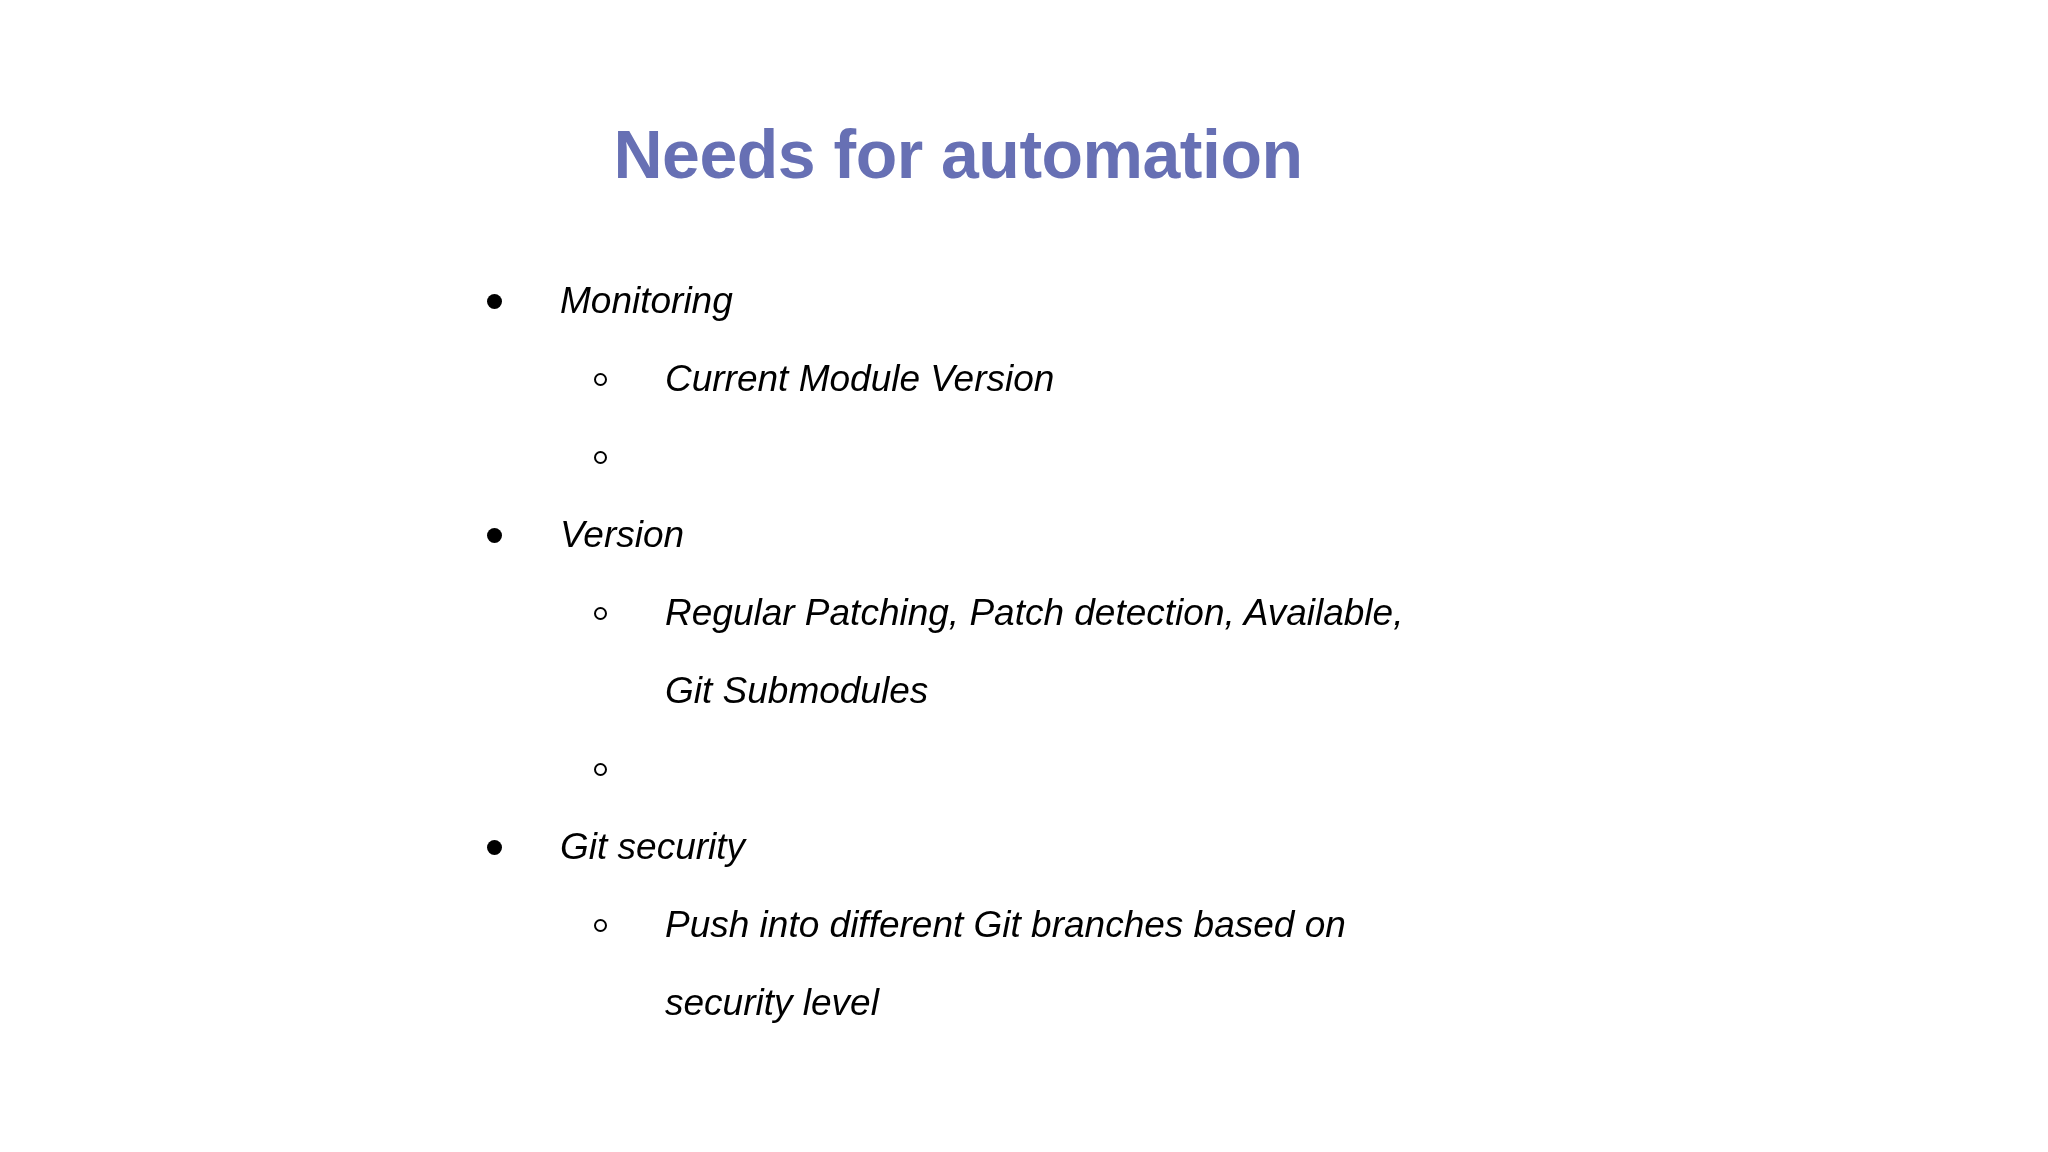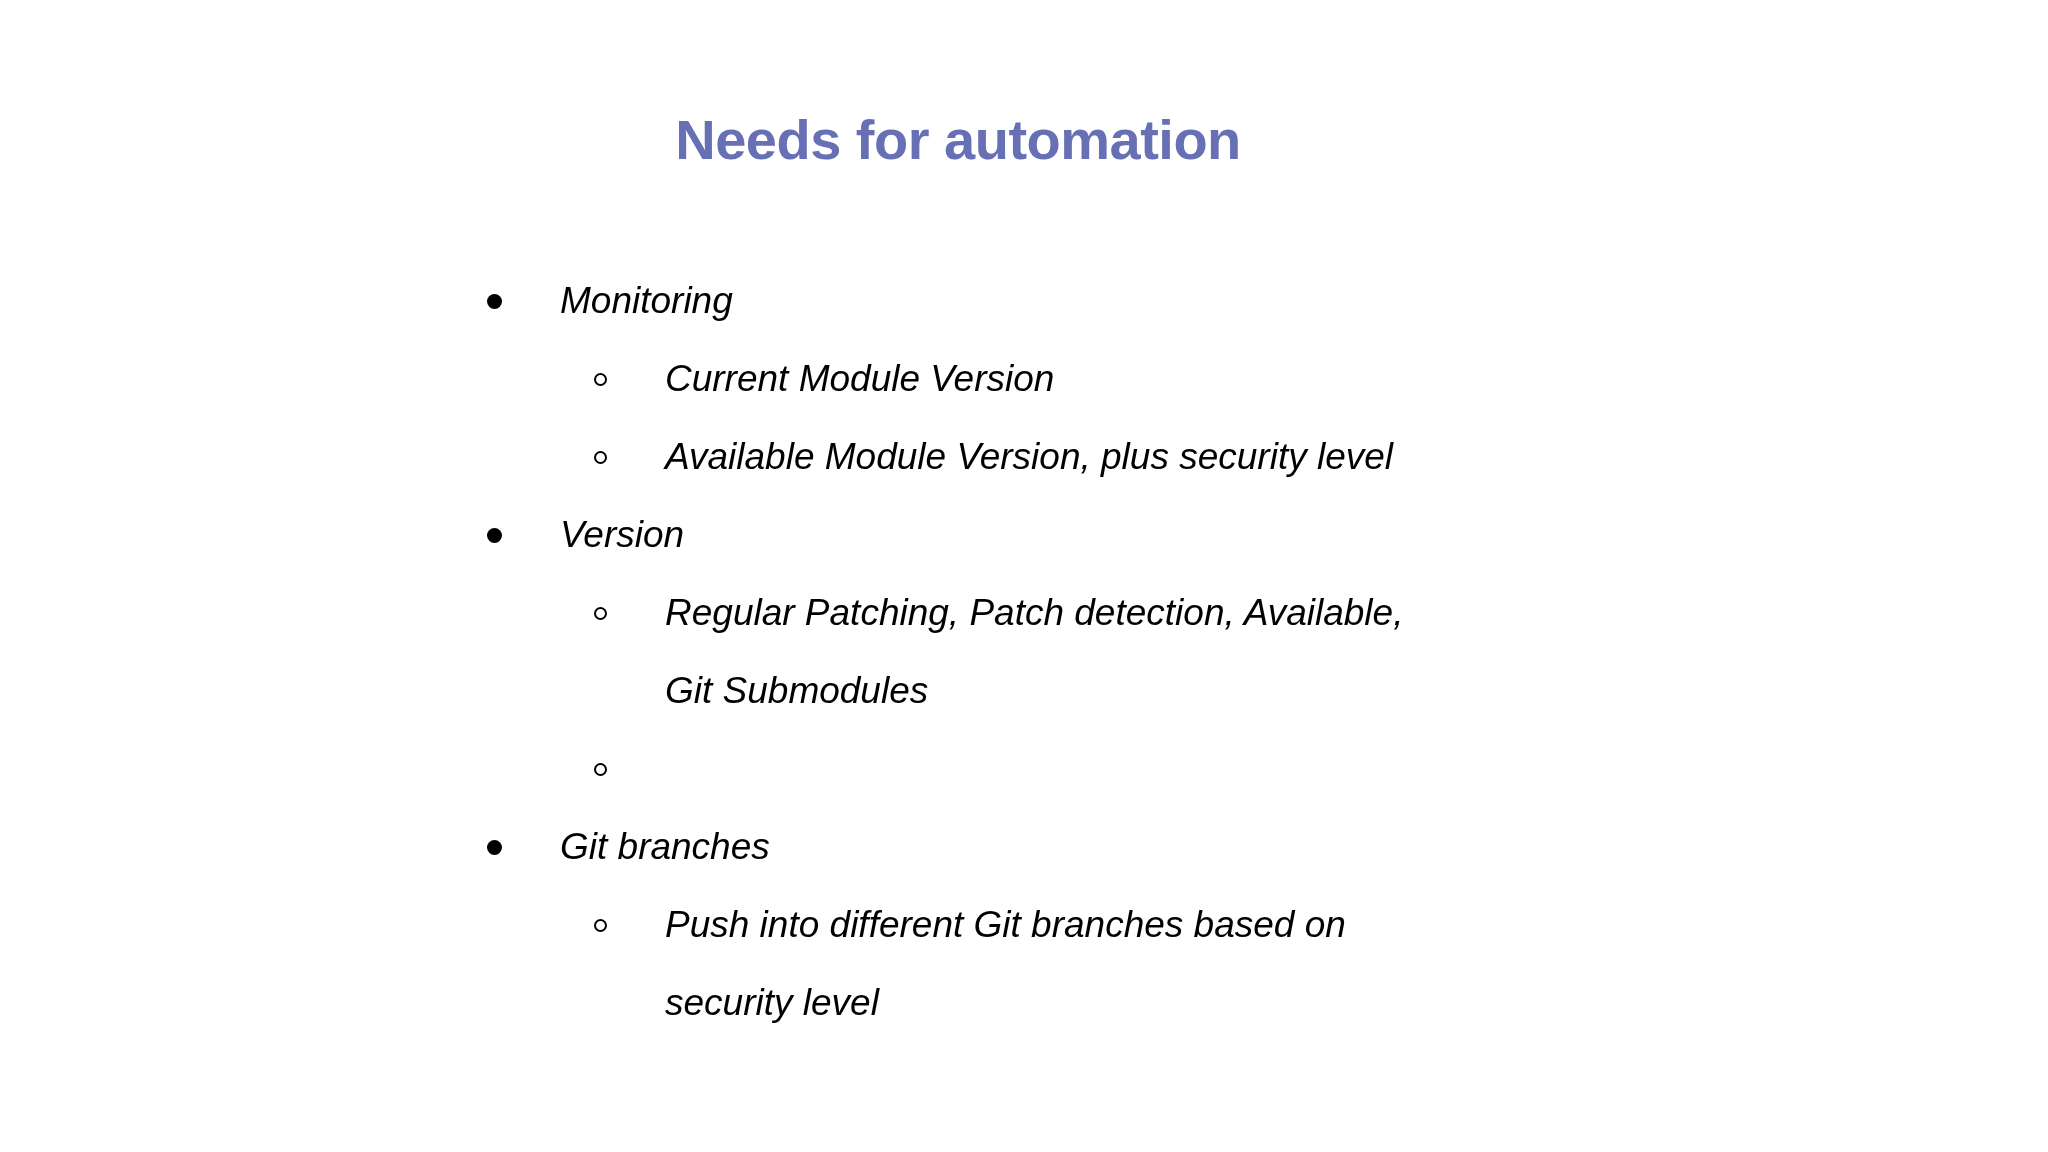--- a/index.html
+++ b/index.html
@@ -18,21 +18,21 @@
     -webkit-font-smoothing: antialiased;
   }
 
   
   .slide-title {
     position: absolute;
     left: 0;
     top: 74px;
     width: 1916px;
     text-align: center;
-    font-size: 56px;
+    font-size: 68px;
     font-weight: bold;
     line-height: 1.0;
     letter-spacing: -0.5px;
     color: #6770b4;
     white-space: nowrap;
   }
 
   
   .body-list {
     position: absolute;
@@ -128,41 +128,40 @@
       <span class="bullet-text">Monitoring</span>
     </div>
 
     <div class="bullet-row lvl2">
       <span class="marker"><span class="circle"></span></span>
       <span class="bullet-text">Current Module Version</span>
     </div>
 
     <div class="bullet-row lvl2">
       <span class="marker"><span class="circle"></span></span>
-      <span class="bullet-text">Available Module Version, plus security level</span>
     </div>
 
     <div class="bullet-row lvl1">
       <span class="marker"><span class="disc"></span></span>
       <span class="bullet-text">Version</span>
     </div>
 
     <div class="bullet-row lvl2">
       <span class="marker"><span class="circle"></span></span>
       <span class="bullet-text">Regular Patching, Patch detection, Available,
 Git Submodules</span>
     </div>
 
     <div class="bullet-row lvl2">
       <span class="marker"><span class="circle"></span></span>
     </div>
 
     <div class="bullet-row lvl1">
       <span class="marker"><span class="disc"></span></span>
-      <span class="bullet-text">Git branches</span>
+      <span class="bullet-text">Git security</span>
     </div>
 
     <div class="bullet-row lvl2">
       <span class="marker"><span class="circle"></span></span>
       <span class="bullet-text">Push into different Git branches based on
 security level</span>
     </div>
 
   </div>
 </div>

